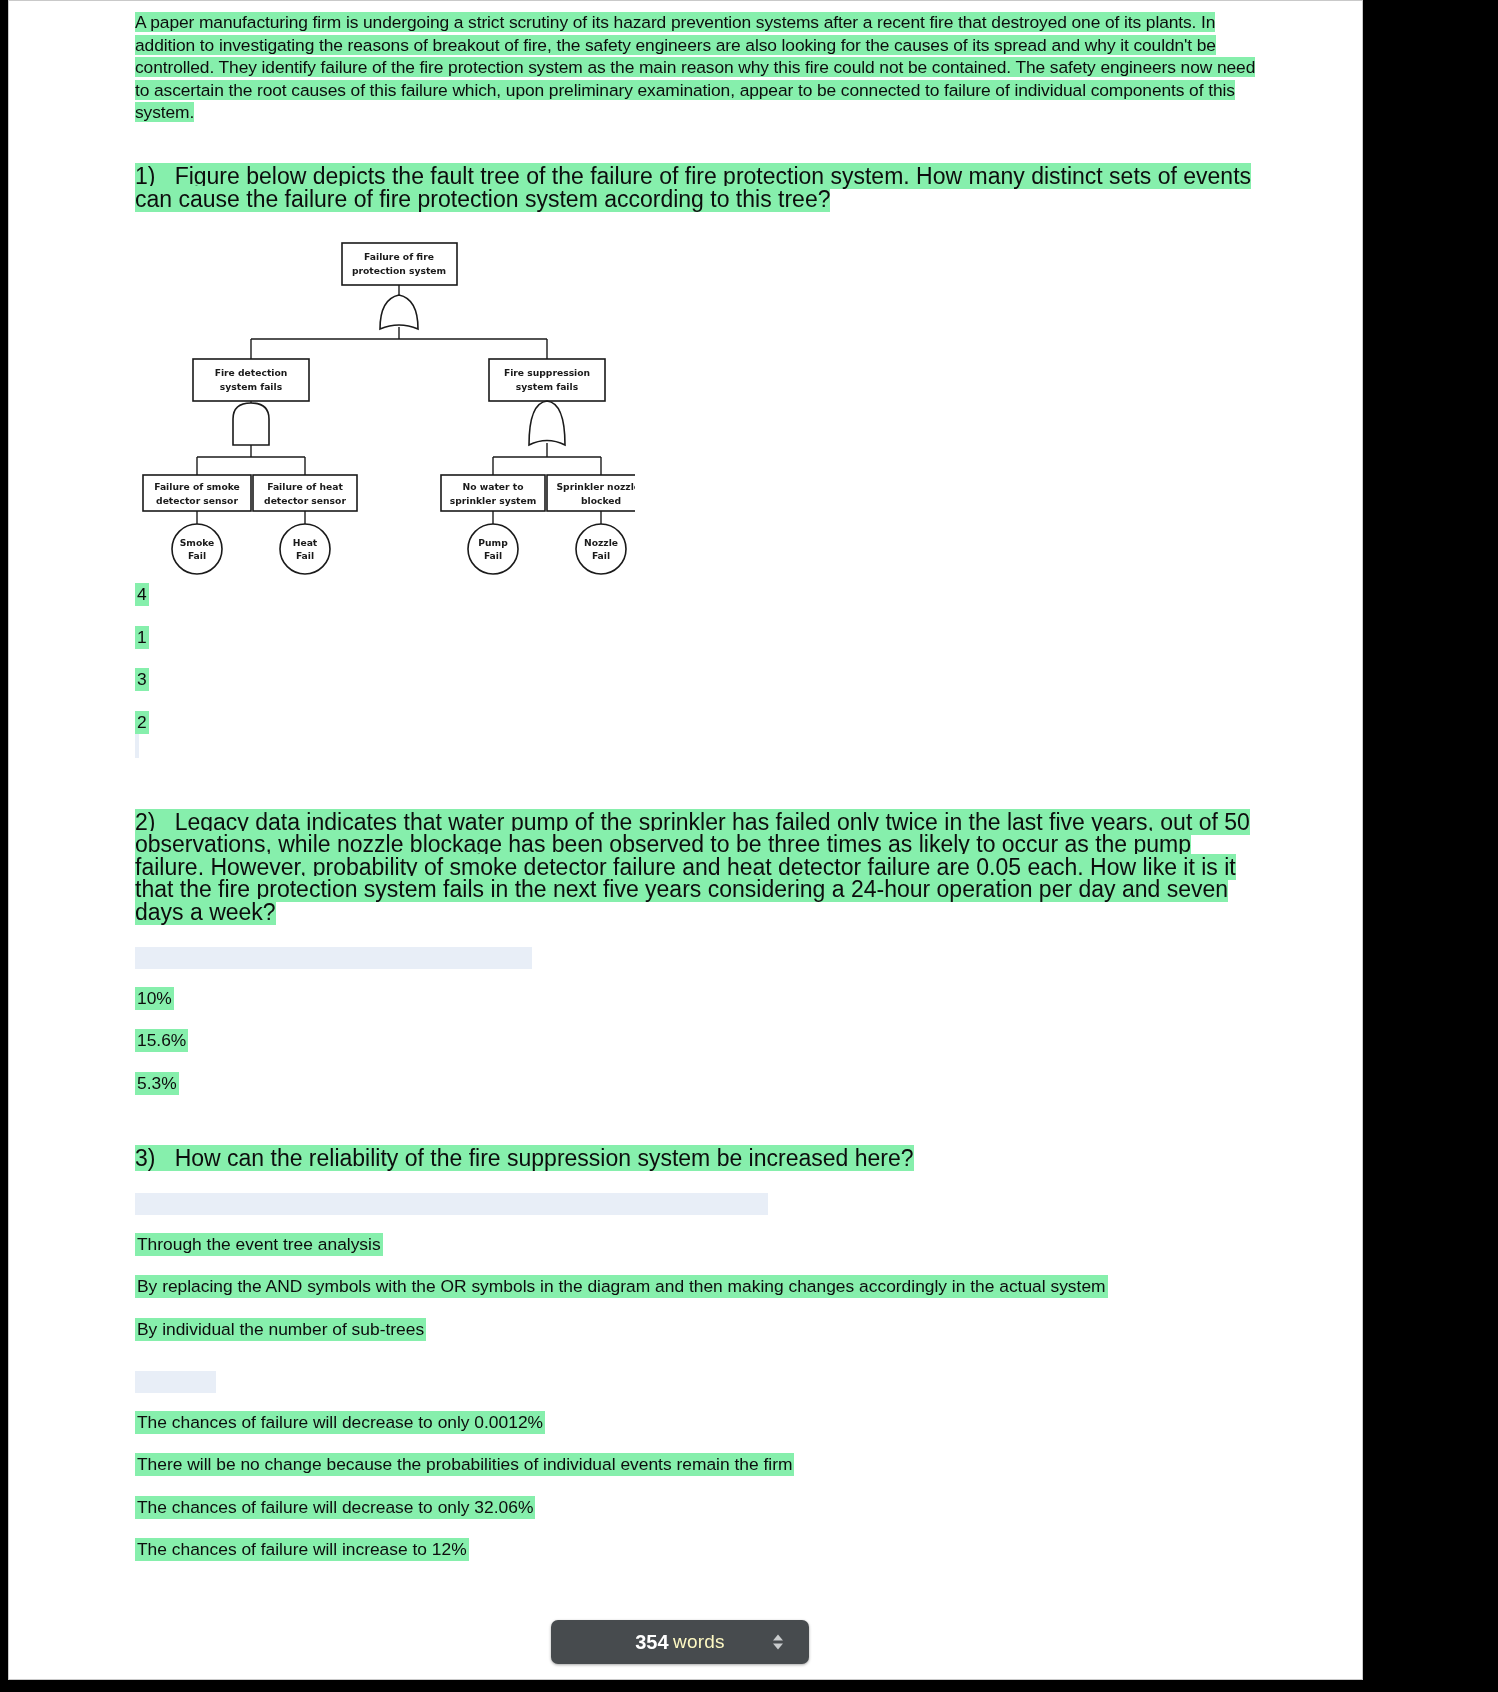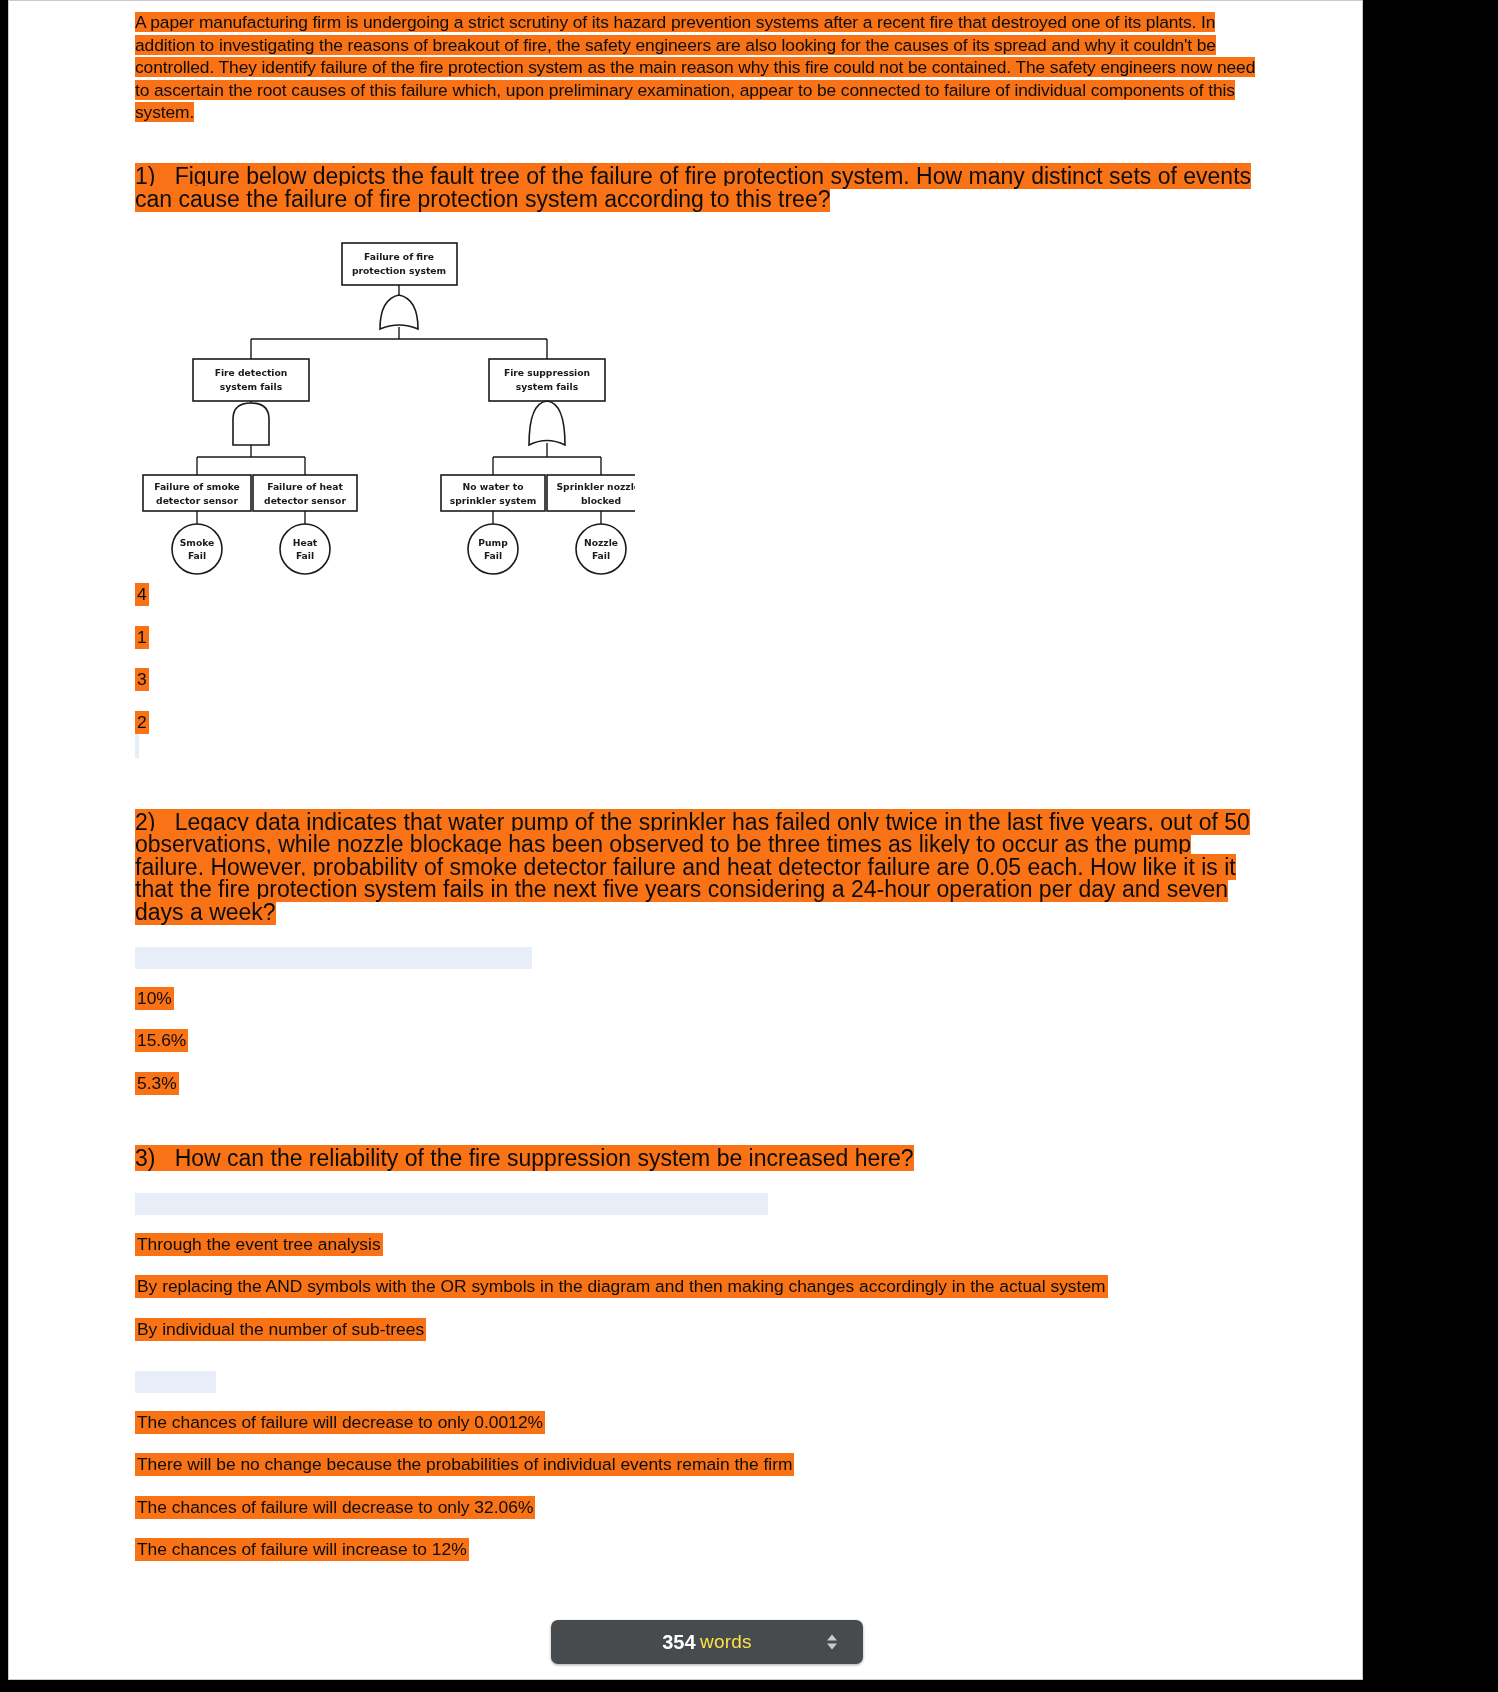--- a/index.html
+++ b/index.html
@@ -36,21 +36,21 @@
   }
 
   
   .para {
     font-size: 17.4px;
     line-height: 22.6px;
     color: #0d0d0d;
     letter-spacing: -0.1px;
   }
   .hl {
-    background: #f97316;
+    background: #86efac;
     box-decoration-break: clone;
     -webkit-box-decoration-break: clone;
   }
   .intro {
     margin: 0 0 0 0;
   }
   .qtext {
     font-size: 23px;
     line-height: 22.6px;
     color: #0d0d0d;
@@ -83,31 +83,31 @@
   .blank-strip {
     background: #e8eef7;
     height: 22px;
   }
 
   
   #wordcount-badge {
     position: absolute;
     left: 551px;
     top: 1620px;
-    width: 312px;
+    width: 258px;
     height: 44px;
     background: #474b4e;
     border-radius: 7px;
     display: flex;
     align-items: center;
     justify-content: center;
     box-shadow: 0 1px 3px rgba(0,0,0,0.35);
   }
   #wordcount-badge .wc-text {
-    color: #fde047;
+    color: #fef9c3;
     font-size: 19px;
     letter-spacing: 0.2px;
   }
   #wordcount-badge .wc-num {
     color: #ffffff;
     font-weight: bold;
     font-size: 20px;
   }
   #wordcount-badge .wc-chevron {
     position: absolute;

